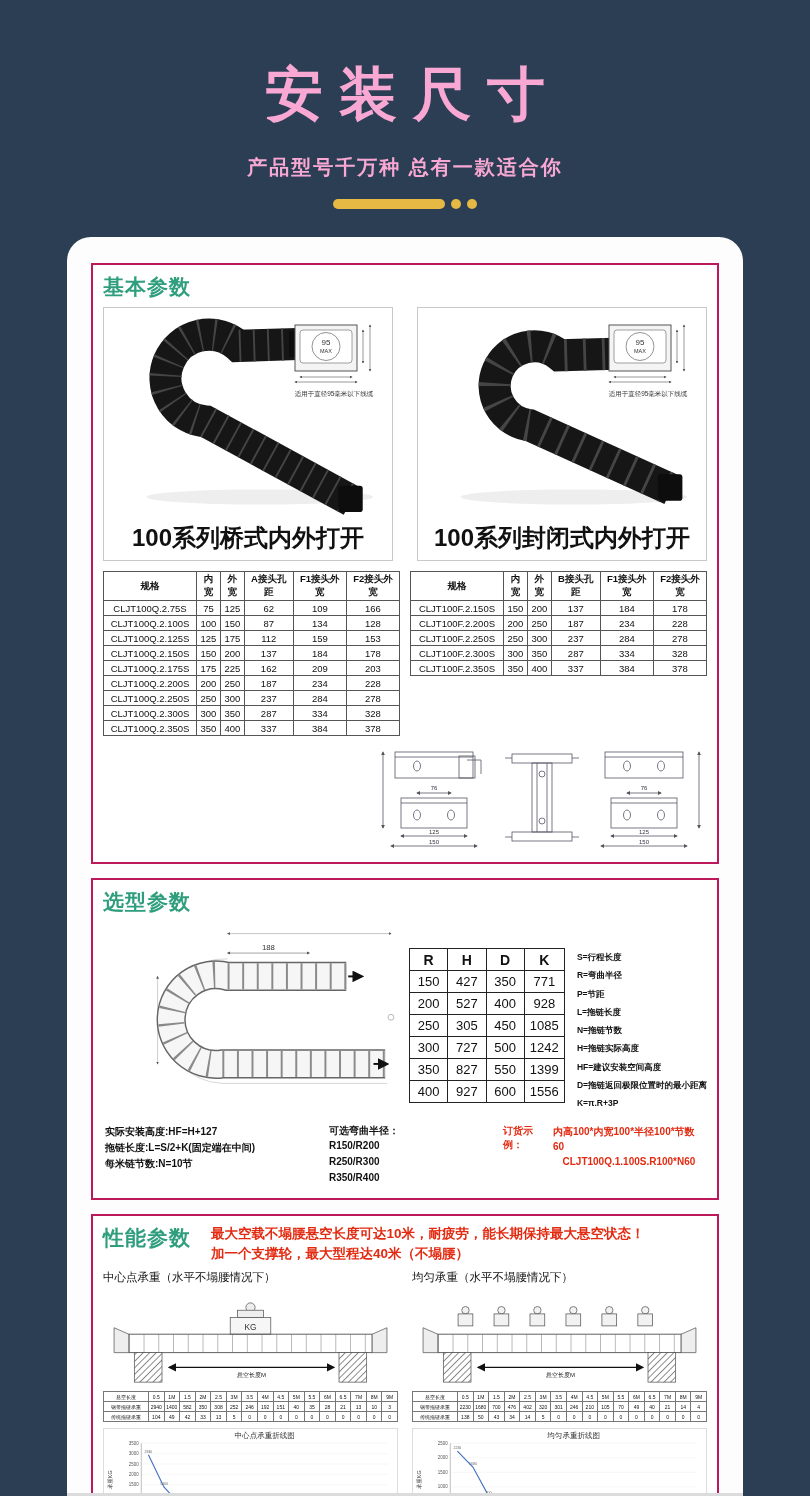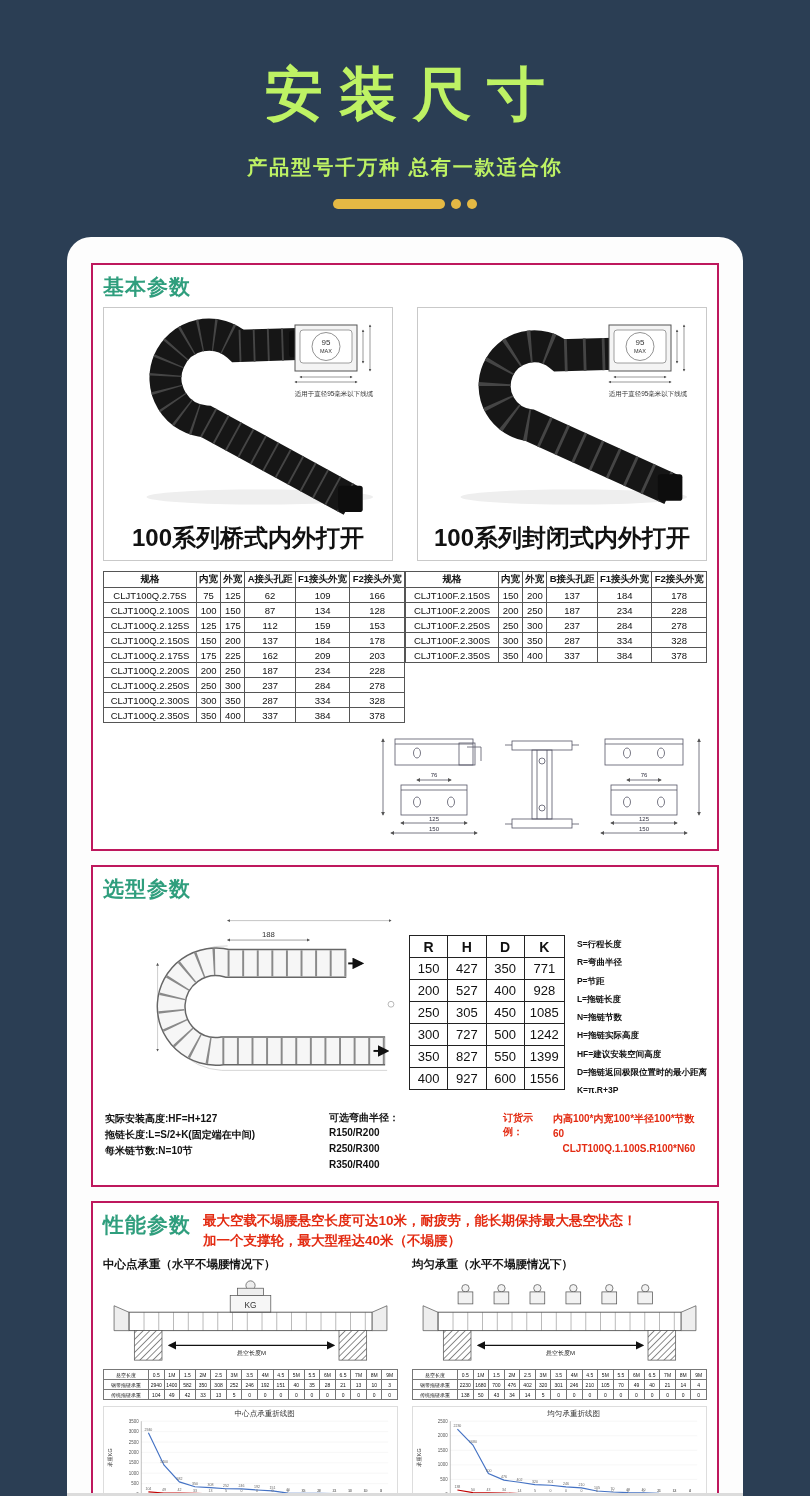--- a/index.html
+++ b/index.html
@@ -1,61 +1,61 @@
 <!DOCTYPE html>
 <html><head>
 <meta charset="utf-8">
 <style>
   html,body{margin:0;padding:0;background:#2b3e54;font-family:"Liberation Sans",sans-serif;}
   .page{width:810px;height:1496px;margin:0 auto;background:#2b3e54;overflow:hidden;position:relative;}
   
-  header{text-align:center;color:#bef264;padding-top:56px;}
+  header{text-align:center;color:#f9a8d4;padding-top:56px;}
   .page-title{font-size:58px;font-weight:bold;letter-spacing:16px;margin:0;text-indent:16px;}
   .page-subtitle{font-size:20px;font-weight:bold;letter-spacing:2px;margin-top:20px;}
   .divider{margin-top:18px;display:flex;align-items:center;justify-content:center;gap:6px;}
   .divider .bar{display:inline-block;width:112px;height:10px;border-radius:5px;background:#e5b944;}
   .divider .dot{display:inline-block;width:10px;height:10px;border-radius:50%;background:#e5b944;}
   
   .card{width:676px;margin:28px auto 0;background:#fdfdfd;border-radius:24px 24px 0 0;padding:26px 24px 0;box-sizing:border-box;height:1262px;position:relative;}
   .card .bottom-strip{position:absolute;left:0;bottom:0;width:100%;height:6px;background:#dcdcdc;}
   section.box{border:2px solid #be185d;background:#fff;padding:8px 10px;margin-bottom:14px;box-sizing:border-box;}
   .sec-title{color:#2f9e7d;font-weight:bold;font-size:21px;letter-spacing:1px;}
   
   .prod-row{display:flex;gap:24px;margin-top:6px;}
   .prod{flex:1;border:1px solid #c9c9c9;margin:0;position:relative;height:252px;background:#fff;}
   .prod svg.chain{display:block;width:100%;height:208px;}
   .prod .inset{position:absolute;top:14px;right:10px;width:96px;text-align:center;}
   .prod .inset-note{font-size:6.5px;color:#333;margin-top:2px;white-space:nowrap;}
   .prod figcaption{position:absolute;bottom:6px;width:100%;text-align:center;font-size:24px;font-weight:bold;color:#111;}
-  .tbl-row{display:flex;margin-top:10px;align-items:flex-start;}
+  .tbl-row{display:flex;gap:10px;margin-top:10px;align-items:flex-start;}
   .spec{border-collapse:collapse;flex:1;}
   .spec th,.spec td{border:1px solid #555;font-size:9.5px;padding:1px 2px;text-align:center;color:#111;height:12px;}
   .spec th{font-weight:bold;}
   .spec td:first-child{width:88px;}
   .drawings{margin-top:10px;display:flex;justify-content:flex-end;}
   
   .sel-row{display:flex;align-items:flex-start;margin-top:4px;}
   .loop-wrap{width:292px;}
   .rhdk{border-collapse:collapse;margin-left:14px;margin-top:28px;}
   .rhdk th,.rhdk td{border:1.6px solid #222;width:40px;height:19px;text-align:center;font-size:13px;color:#111;}
   .rhdk th{font-weight:bold;font-size:14px;}
   .legend-list{margin-left:12px;margin-top:28px;font-size:8.5px;font-weight:bold;color:#111;line-height:2.15;white-space:nowrap;}
   .sel-bottom{display:flex;margin-top:8px;padding:4px 2px;font-size:10px;font-weight:bold;color:#111;}
   .formulas{line-height:1.6;width:225px;}
   .radius{display:flex;width:175px;flex-direction:column;}
   .radius .opts{line-height:1.6;}
   .order{margin-left:auto;display:flex;color:#e32b12;}
   .order .oc{text-align:center;}
   .order-lines{line-height:1.5;}
   
-  .s3-head{display:flex;align-items:flex-start;gap:12px;}
+  .s3-head{display:flex;align-items:flex-start;gap:20px;}
   .red-note{color:#e32b12;font-size:13.5px;font-weight:bold;line-height:1.45;}
   .perf-row{display:flex;gap:14px;margin-top:6px;}
   .perf-col{flex:1;min-width:0;}
-  .perf-sub{font-size:11.5px;font-weight:bold;color:#111;margin-bottom:7px;}
+  .perf-sub{font-size:11.5px;font-weight:normal;color:#111;margin-bottom:16px;}
   .load-wrap svg{display:block;width:100%;}
   .mini{border-collapse:collapse;width:100%;table-layout:fixed;margin-top:2px;}
   .mini th,.mini td{border:0.5px solid #777;font-size:5px;padding:0;text-align:center;height:9px;color:#111;font-weight:normal;overflow:hidden;}
   .mini th:first-child{width:44px;}
   .chart-box{margin-top:6px;border:0.5px solid #ddd;background:#fff;}
   .chart-box svg{display:block;width:100%;}
 </style>
 </head>
 <body>
 

